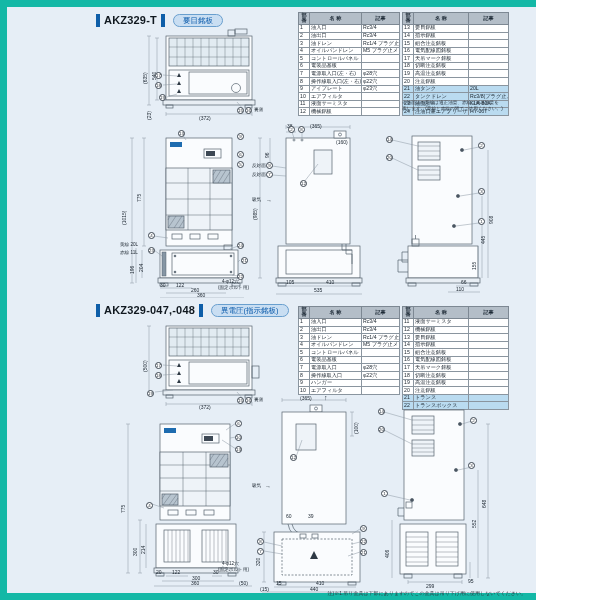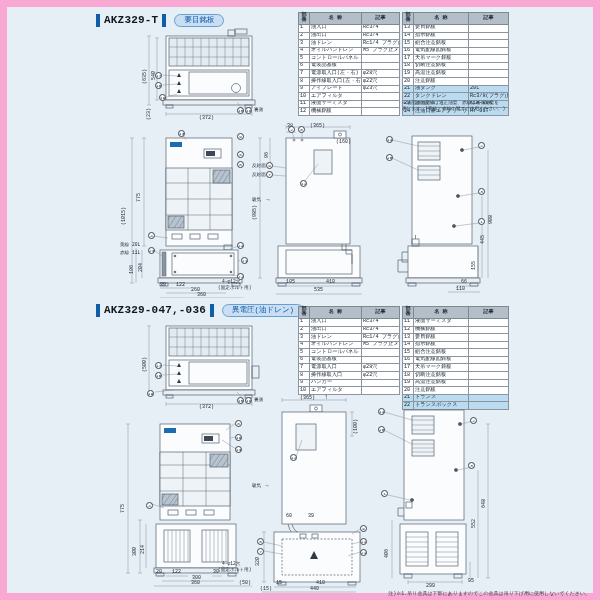--- a/index.html
+++ b/index.html
@@ -1,17 +1,17 @@
 <!DOCTYPE html>
 <html><head>
 <meta charset="utf-8">
 <style>
   html,body{margin:0;padding:0;}
-  .page{position:relative;width:600px;height:600px;background:#f9a8d4;overflow:hidden;
-        font-family:Liberation Mono, monospace;}
+  .page{position:relative;width:536px;height:600px;background:#14b8a6;overflow:hidden;
+        font-family:Liberation Sans, sans-serif;}
   .canvas{position:absolute;left:7px;top:7px;width:586px;height:586px;background:#e6eef6;}
   
   .sec-header{position:absolute;display:flex;align-items:center;gap:4px;height:14px;}
   .bar{width:4px;height:13px;background:#0e5ea8;}
   .sec-title{font-weight:bold;font-size:11px;color:#10181f;letter-spacing:0.2px;}
   .badge{background:#c9def2;border:0.8px solid #699fce;color:#0b5bab;font-size:7.5px;
          padding:0 9px;border-radius:8px;height:11px;line-height:11px;margin-left:4px;}
   
   .ptable{position:absolute;border-collapse:collapse;table-layout:fixed;background:#fff;
           font-size:5.2px;line-height:1.05;color:#1c2630;}
@@ -369,23 +369,23 @@
   <span class="dim" style="left:74px;top:163px">110</span>
   <span class="co" style="left:4px;top:12px">14</span>
   <span class="co" style="left:4px;top:30px">20</span>
   <span class="co" style="left:96px;top:18px">2</span>
   <span class="co" style="left:96px;top:64px">3</span>
   <span class="co" style="left:96px;top:94px">1</span>
 </div>
 
 <div class="sec-header" style="left:96px;top:303px">
   <span class="bar"></span>
-  <span class="sec-title">AKZ329-047,-036</span>
+  <span class="sec-title">AKZ329-047,-048</span>
   <span class="bar"></span>
-  <span class="badge">異電圧(油ドレン)</span>
+  <span class="badge">異電圧(指示銘板)</span>
 </div>
 
 <table class="ptable" style="left:298px;top:306px;width:101px">
   <colgroup>
         <col style="width:11px">
         <col style="width:52px">
         <col style="width:38px">
       </colgroup>
   <thead>
         <tr>

